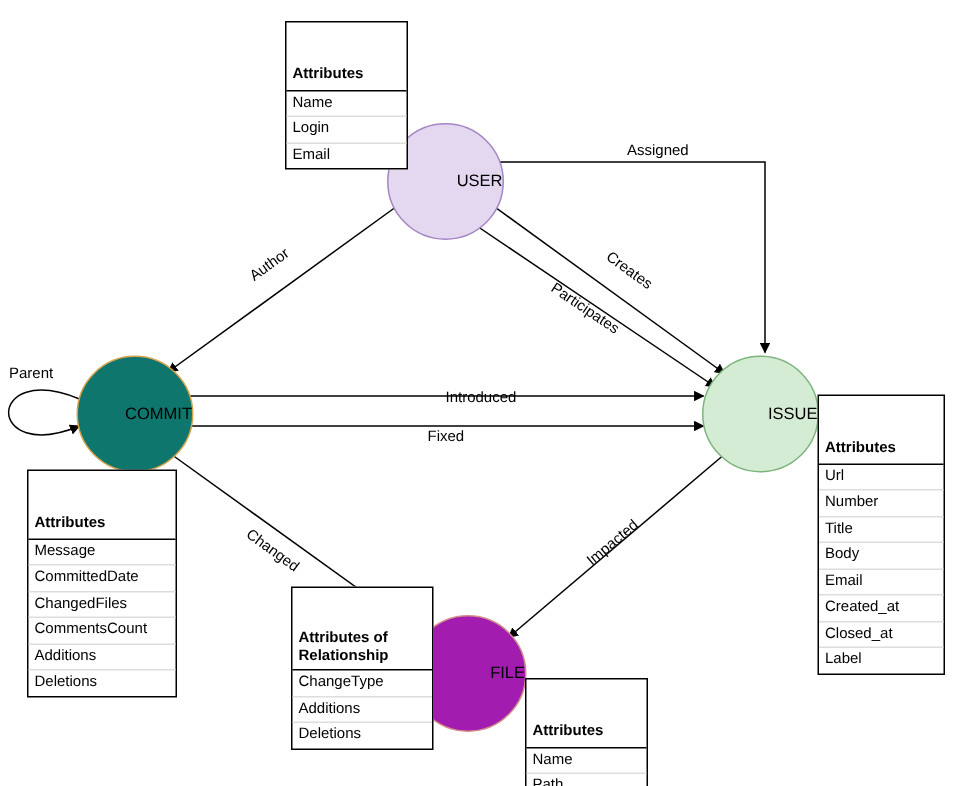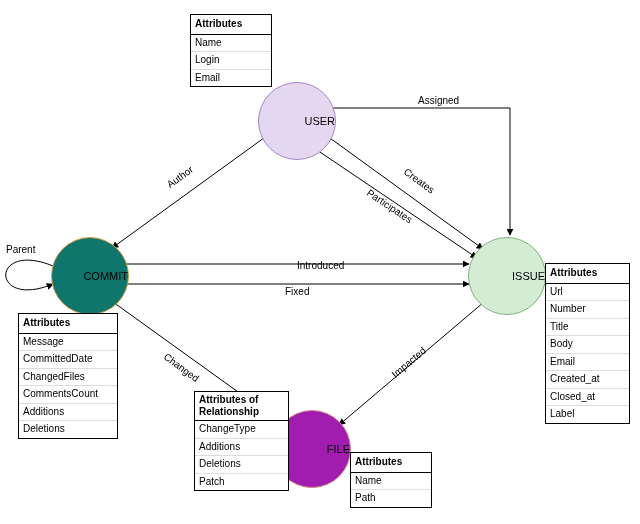--- a/index.html
+++ b/index.html
@@ -42,20 +42,21 @@
     border: 1px solid #000;
     background: #fff;
     font-size: 10px;
     line-height: 1.45;
     box-sizing: border-box;
   }
   .attr-table .hdr {
     font-weight: bold;
     border-bottom: 1px solid #000;
     padding: 2px 4px;
+    margin-top: 26px;
   }
   .attr-table .row {
     padding: 1px 4px;
     border-bottom: 1px solid #ddd;
   }
   .attr-table .row:last-child { border-bottom: none; }
   .edge-label {
     position: absolute;
     font-size: 10px;
     background: transparent;
@@ -142,21 +143,20 @@
   <div class="hdr">Attributes</div>
   <div class="row">Name</div>
   <div class="row">Path</div>
 </div>
 
 <div class="attr-table" style="left:194px; top:391px; width:95px;">
   <div class="hdr" style="line-height:1.2;">Attributes of Relationship</div>
   <div class="row">ChangeType</div>
   <div class="row">Additions</div>
   <div class="row">Deletions</div>
-  <div class="row">Patch</div>
 </div>
 
 <div class="edge-label" style="left:168px; top:180px; transform: rotate(-36deg);">Author</div>
 <div class="edge-label" style="left:418px; top:95px;">Assigned</div>
 <div class="edge-label" style="left:405px; top:165px; transform: rotate(36deg);">Creates</div>
 <div class="edge-label" style="left:368px; top:186px; transform: rotate(34deg);">Participates</div>
 <div class="edge-label" style="left:275px; top:260px;padding-left:22px;">Introduced</div>
 <div class="edge-label" style="left:285px; top:286px;">Fixed</div>
 <div class="edge-label" style="left:165px; top:350px; transform: rotate(36deg);">Changed</div>
 <div class="edge-label" style="left:393px; top:370px; transform: rotate(-40deg);">Impacted</div>

